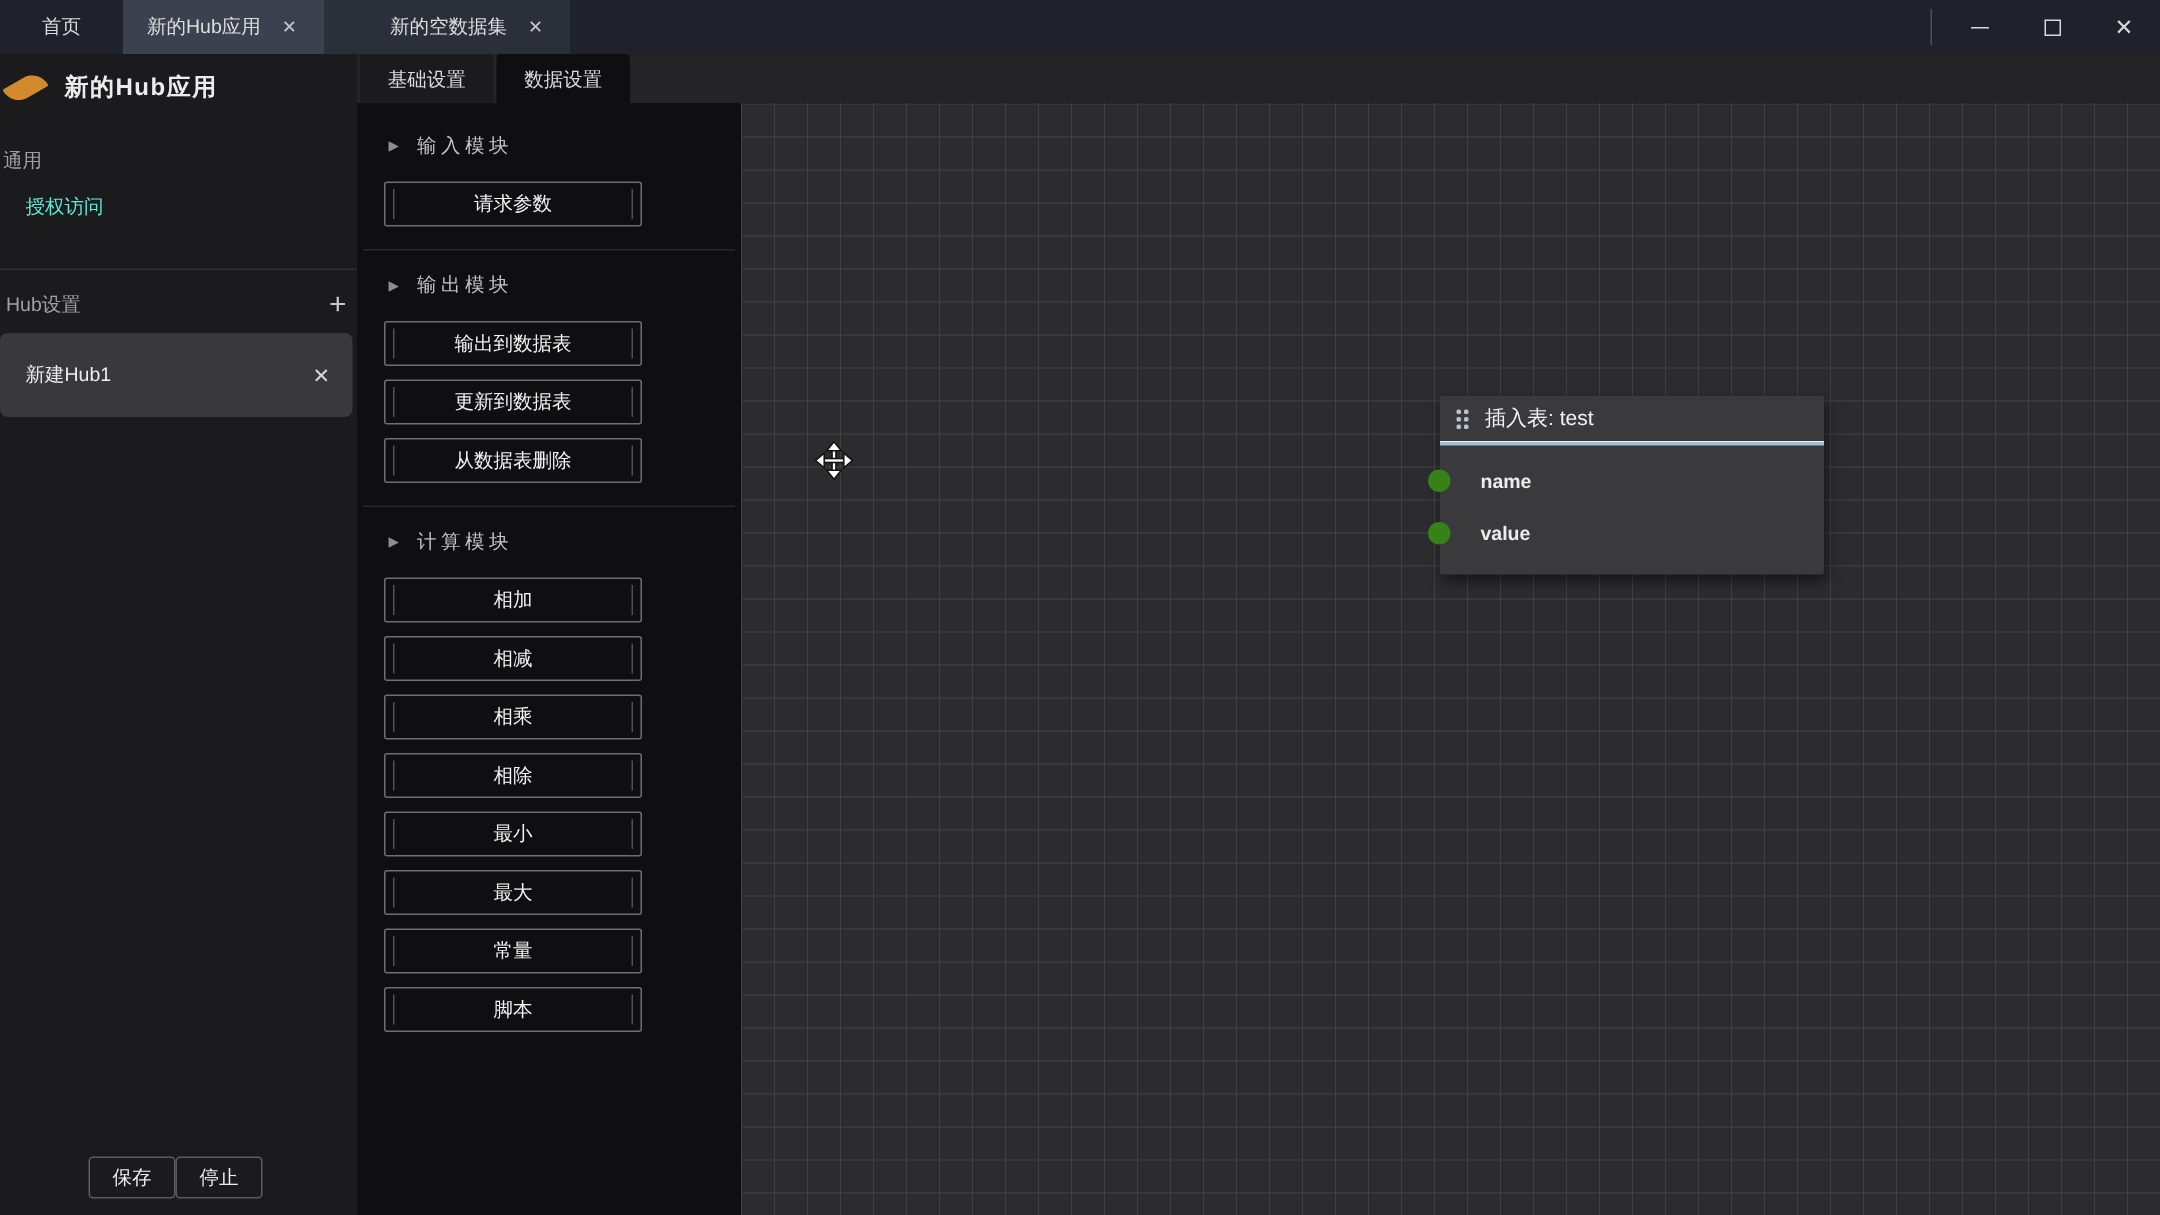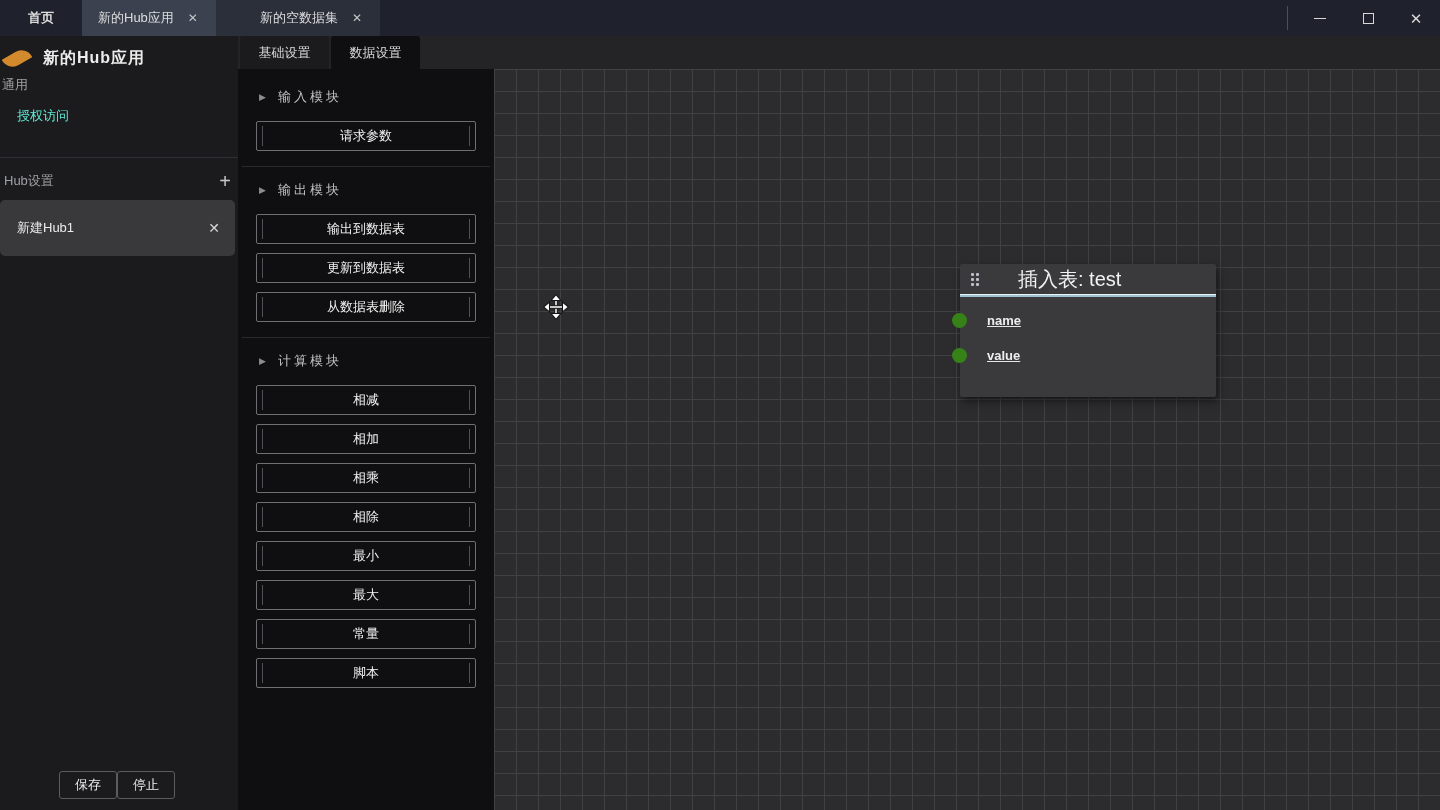--- a/index.html
+++ b/index.html
@@ -7,83 +7,83 @@
   .app {
     width:1440px; height:810px; display:flex; flex-direction:column;
     font-family:"Liberation Sans","DejaVu Sans",sans-serif;
     color:#e6e6e6; user-select:none;
   }
 
   
   .topbar { height:36px; flex:none; background:#1f222c; display:flex; align-items:stretch; }
   .tabs { display:flex; flex:1; align-items:stretch; }
   .tab { display:flex; align-items:center; gap:12px; padding:0 16px; font-size:13px; color:#dddddd; }
-  .tab.plain { padding:16px 28px;font-weight:bold; }
+  .tab.plain { padding:16px 28px; }
   .tab.active { background:#3c4150; }
   .tab.alt { background:#2b2f3a;padding-left:44px; }
   .tab-close { font-size:12px; color:#c6c6c6; line-height:1; padding:1px 2px; }
   .win-controls { display:flex; align-items:center; }
   .win-divider { width:1px; height:24px; background:#4a4f5a; margin:0 8px 0 0; }
   .win-btn { width:48px; height:36px; display:flex; align-items:center; justify-content:center; background:transparent; border:0; color:#d8d8d8; }
   .ic-min { display:inline-block; width:12px; border-top:1.5px solid #d8d8d8; }
   .ic-max { display:inline-block; width:11px; height:11px; border:1.5px solid #d8d8d8; }
   .ic-close { font-size:15px; color:#d8d8d8; line-height:1; }
 
   .main { flex:1; display:flex; min-height:0; }
 
   
   .sidebar { width:238px; flex:none; background:#1b1b1d; display:flex; flex-direction:column; }
   .sb-header { height:40px; display:flex; align-items:center; gap:12px; padding:4px 8px 0 3px; }
   .leaf { width:28px; height:13px; flex:none; background:#d28a2c; border-radius:1px 14px 1px 14px; transform:rotate(-30deg); }
   .sb-title { font-size:16px; font-weight:bold; color:#ececec; letter-spacing:1px; white-space:nowrap; }
   .sb-group-label { color:#9fa0a3; font-size:13px; padding:0 2px; }
-  .lbl-general { }
+  .lbl-general { margin-top:22px; }
   .sb-item { color:#5eead4; font-size:13px; padding:10px 2px 10px 17px; margin-top:3px; }
   .sb-divider { height:1px; background:#303034; margin-top:22px; }
   .hub-row { display:flex; align-items:center; justify-content:space-between; padding:13px 4px 0 2px; }
   .plus-icon { color:#c9c9c9; font-size:20px; font-weight:300; line-height:1; padding:0 3px; }
   .hub-item { background:#39393c; border-radius:5px; margin:9px 3px 0 0; height:56px; display:flex; align-items:center; justify-content:space-between; padding:0 13px 0 17px; color:#ececec; font-size:13px; }
   .hub-item-close { color:#d6d6d6; font-size:14px; line-height:1; padding:2px; }
   .sb-footer { margin-top:auto; padding:0 0 11px 59px; display:flex; }
   .sb-btn { width:58px; height:28px; border:1px solid #5c5c5f; border-radius:3px; background:transparent; color:#ececec; font-size:13px; }
 
   
   .right { flex:1; display:flex; flex-direction:column; min-width:0; }
   .strip { height:33px; flex:none; background:#242427; display:flex; align-items:stretch; }
   .ptab { width:89px; margin-left:2px; display:flex; align-items:center; justify-content:center; font-size:13px; color:#dadada; background:#1b1b1e; border-radius:3px 3px 0 0; }
   .ptab.active { background:#0f0f11; }
   .content { flex:1; display:flex; min-height:0; }
 
   
   .panel { width:256px; flex:none; background:#0f0f11; padding-top:10px; overflow:hidden; }
   .p-section-header { display:flex; align-items:center; gap:12px; padding:9px 0 6px 21px; color:#c2c2c4; font-size:13px; letter-spacing:3px; }
   .tri { color:#8d8d90; font-size:9px; letter-spacing:0; }
-  .p-btn { position:relative; display:block; width:220px; height:30px; margin:9px 0 0 18px; border:1px solid #6f6f72; border-radius:2px; background:transparent; color:#f2f2f2; font-size:13px; }
+  .p-btn { position:relative; display:block; width:172px; height:30px; margin:9px 0 0 18px; border:1px solid #6f6f72; border-radius:2px; background:transparent; color:#f2f2f2; font-size:13px; }
   .p-btn::before,.p-btn::after { content:""; position:absolute; top:4px; bottom:4px; width:1px; background:#515155; }
   .p-btn::before { left:5px; } .p-btn::after { right:5px; }
   .p-divider { height:1px; background:#2a2a2d; margin:15px 4px 5px; }
 
   
   .canvas {
     flex:1; position:relative; overflow:hidden;
     background-color:#2c2c2e;
     background-image:
       linear-gradient(#414144 1px, transparent 1px),
       linear-gradient(90deg, #414144 1px, transparent 1px);
     background-size:22px 22px;
   }
   .cursor-move { position:absolute; left:49px; top:225px; width:26px; height:26px; }
 
   .node { position:absolute; left:466px; top:195px; width:256px; background:#3a3a3d; border-radius:2px; box-shadow:2px 4px 9px rgba(0,0,0,.5); }
   .node-header { height:30px; display:flex; align-items:center; gap:11px; padding:0 10px 0 11px; }
   .drag-dots { display:grid; grid-template-columns:repeat(2,3px); grid-auto-rows:3px; gap:2px; }
   .drag-dots i { background:#bcc0c6; border-radius:1px; }
-  .node-title { font-size:20px; color:#f2f2f4;margin-left:28px; }
+  .node-title { font-size:14px; color:#f2f2f4; }
   .node-divider { height:3px; background:linear-gradient(to bottom,#e9f2f7 0 1px,#9cc2d3 1px 100%); }
-  .node-ports { padding:6px 0 24px;text-decoration:underline; }
+  .node-ports { padding:6px 0 10px; }
   .port { position:relative; height:35px; display:flex; align-items:center; padding-left:27px; }
   .port-dot { position:absolute; left:-8px; top:10px; width:15px; height:15px; border-radius:50%; background:#368218; }
   .port-label { font-size:13px; font-weight:600; color:#ededef; }
 </style>
 </head>
 <body>
 
 <div class="app">
 
   <div class="topbar">
@@ -159,22 +159,22 @@
               <span class="p-section-label">输出模块</span>
             </div>
             <button class="p-btn">输出到数据表</button>
             <button class="p-btn">更新到数据表</button>
             <button class="p-btn">从数据表删除</button>
             <div class="p-divider"></div>
             <div class="p-section-header">
               <span class="tri">▶</span>
               <span class="p-section-label">计算模块</span>
             </div>
+            <button class="p-btn">相加</button>
             <button class="p-btn">相减</button>
-            <button class="p-btn">相加</button>
             <button class="p-btn">相乘</button>
             <button class="p-btn">相除</button>
             <button class="p-btn">最小</button>
             <button class="p-btn">最大</button>
             <button class="p-btn">常量</button>
             <button class="p-btn">脚本</button>
           </div>
 
         <div class="canvas">
 

